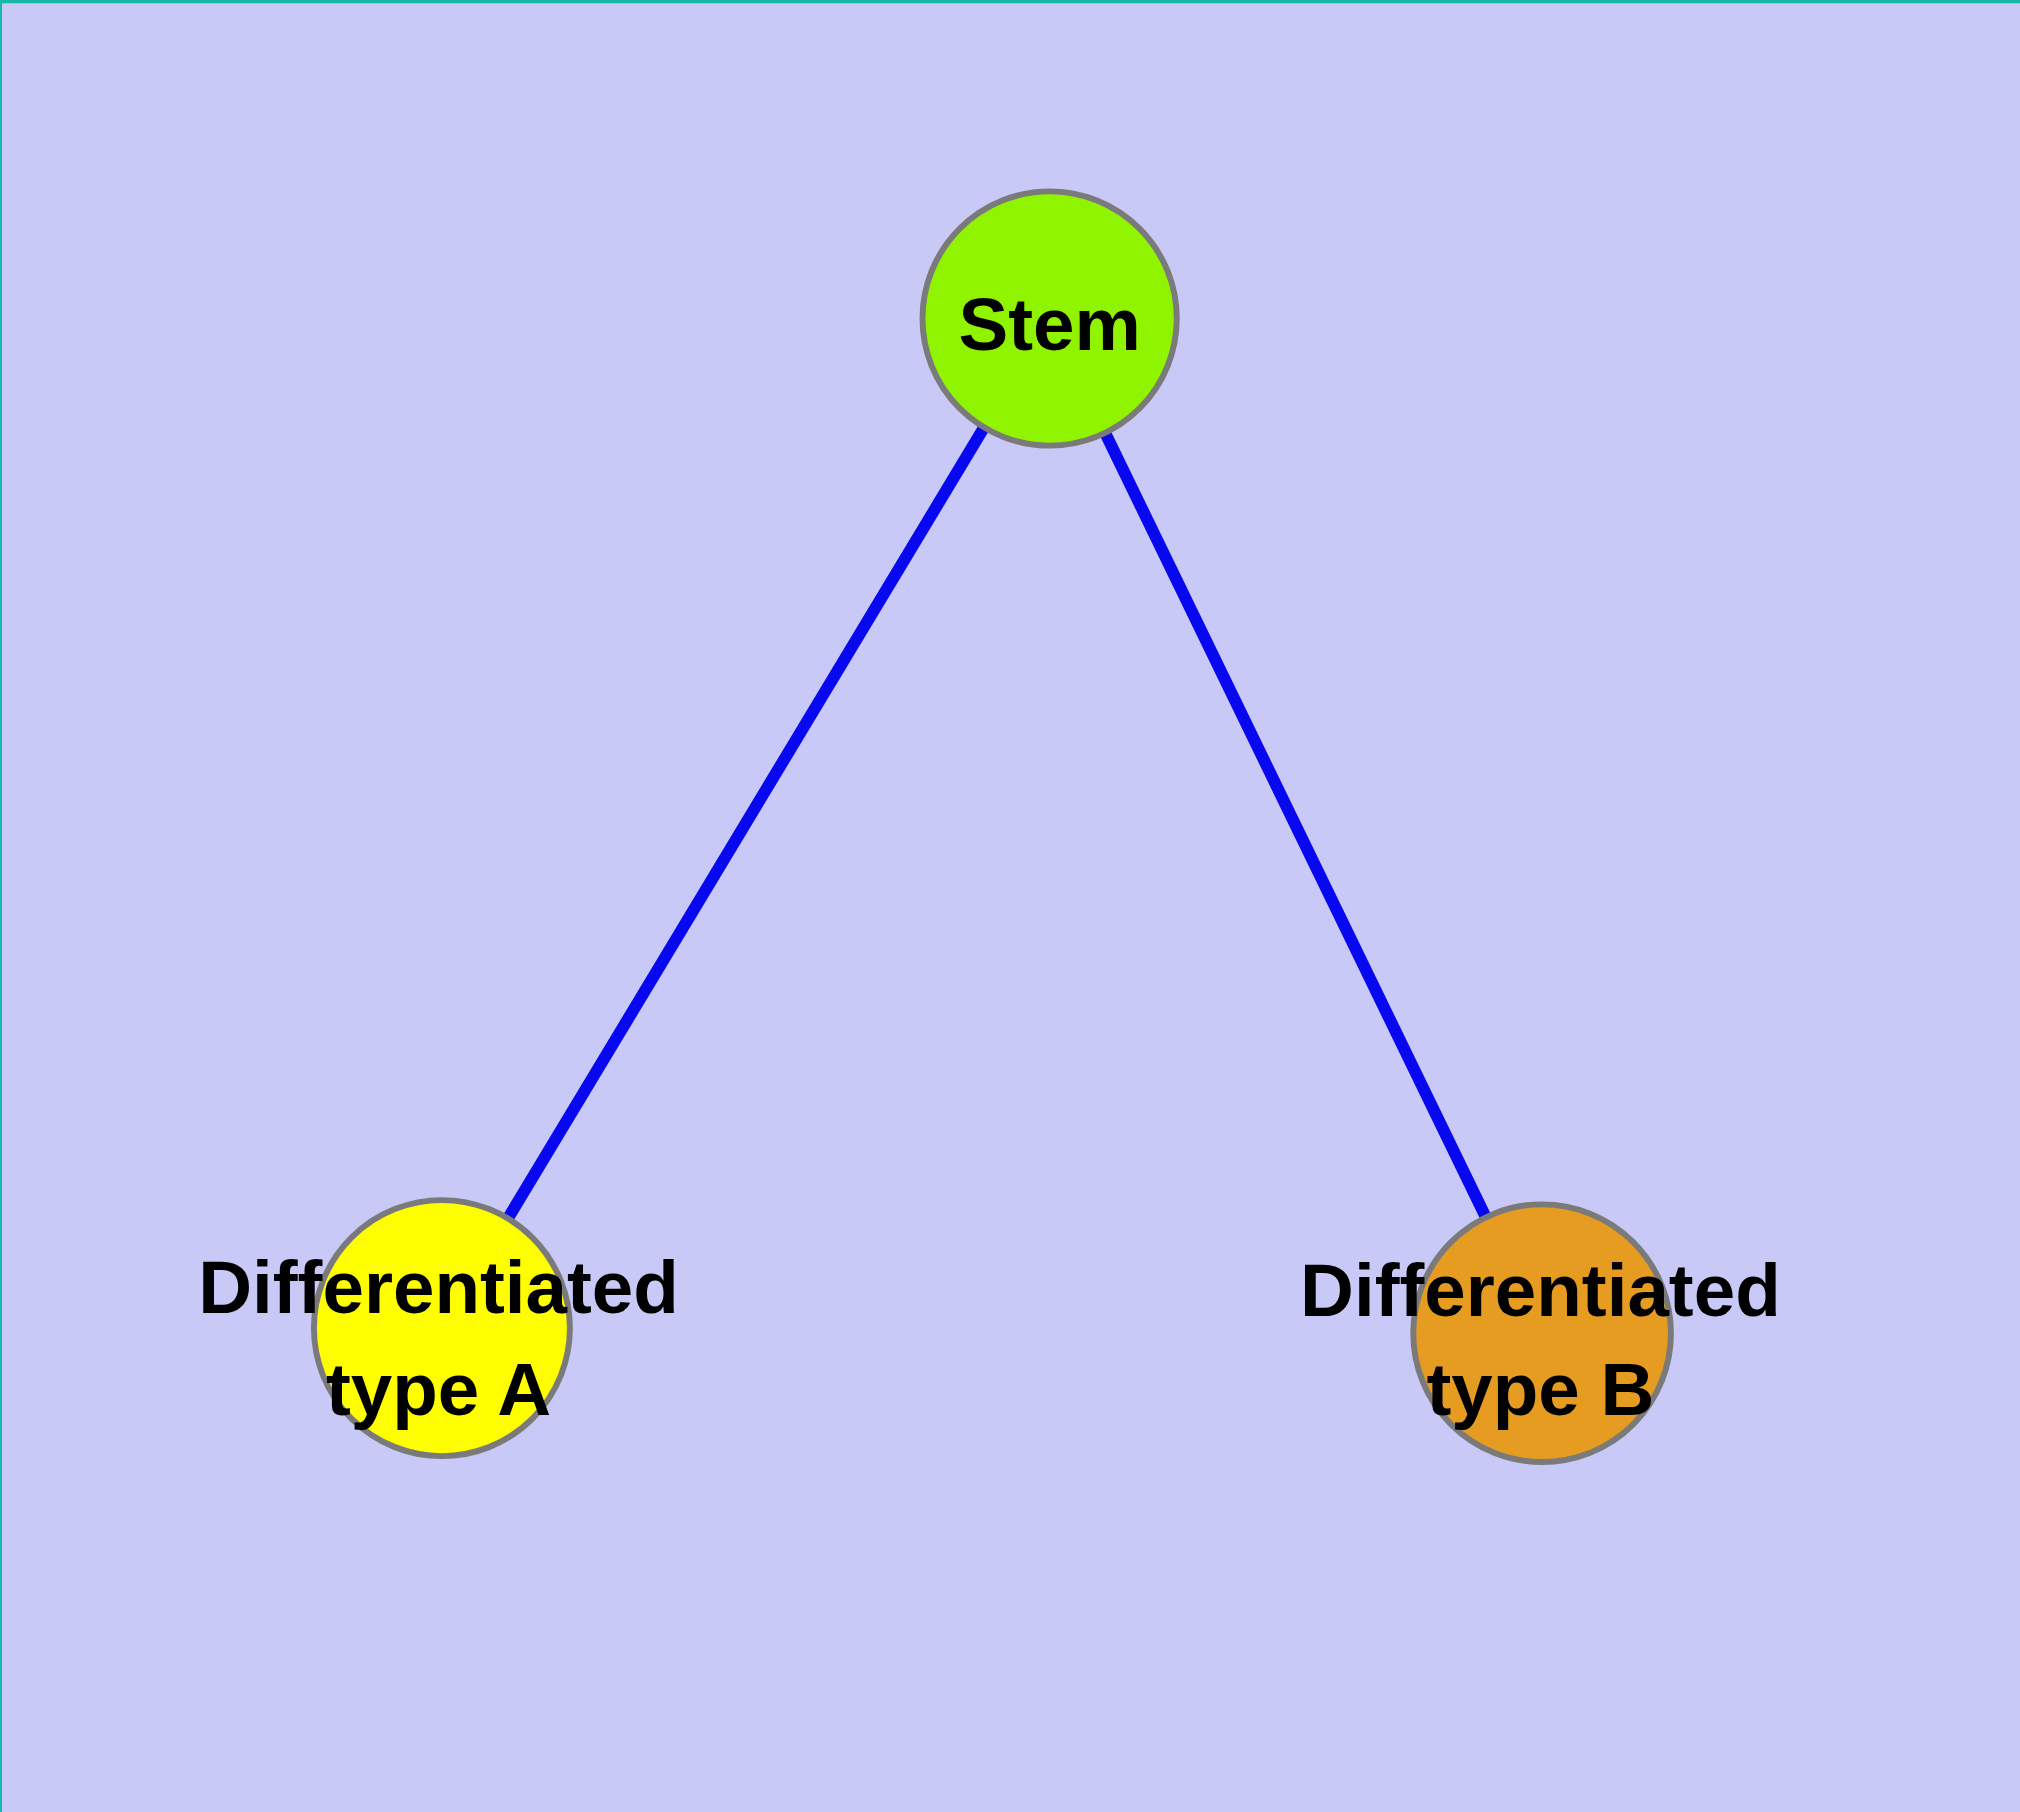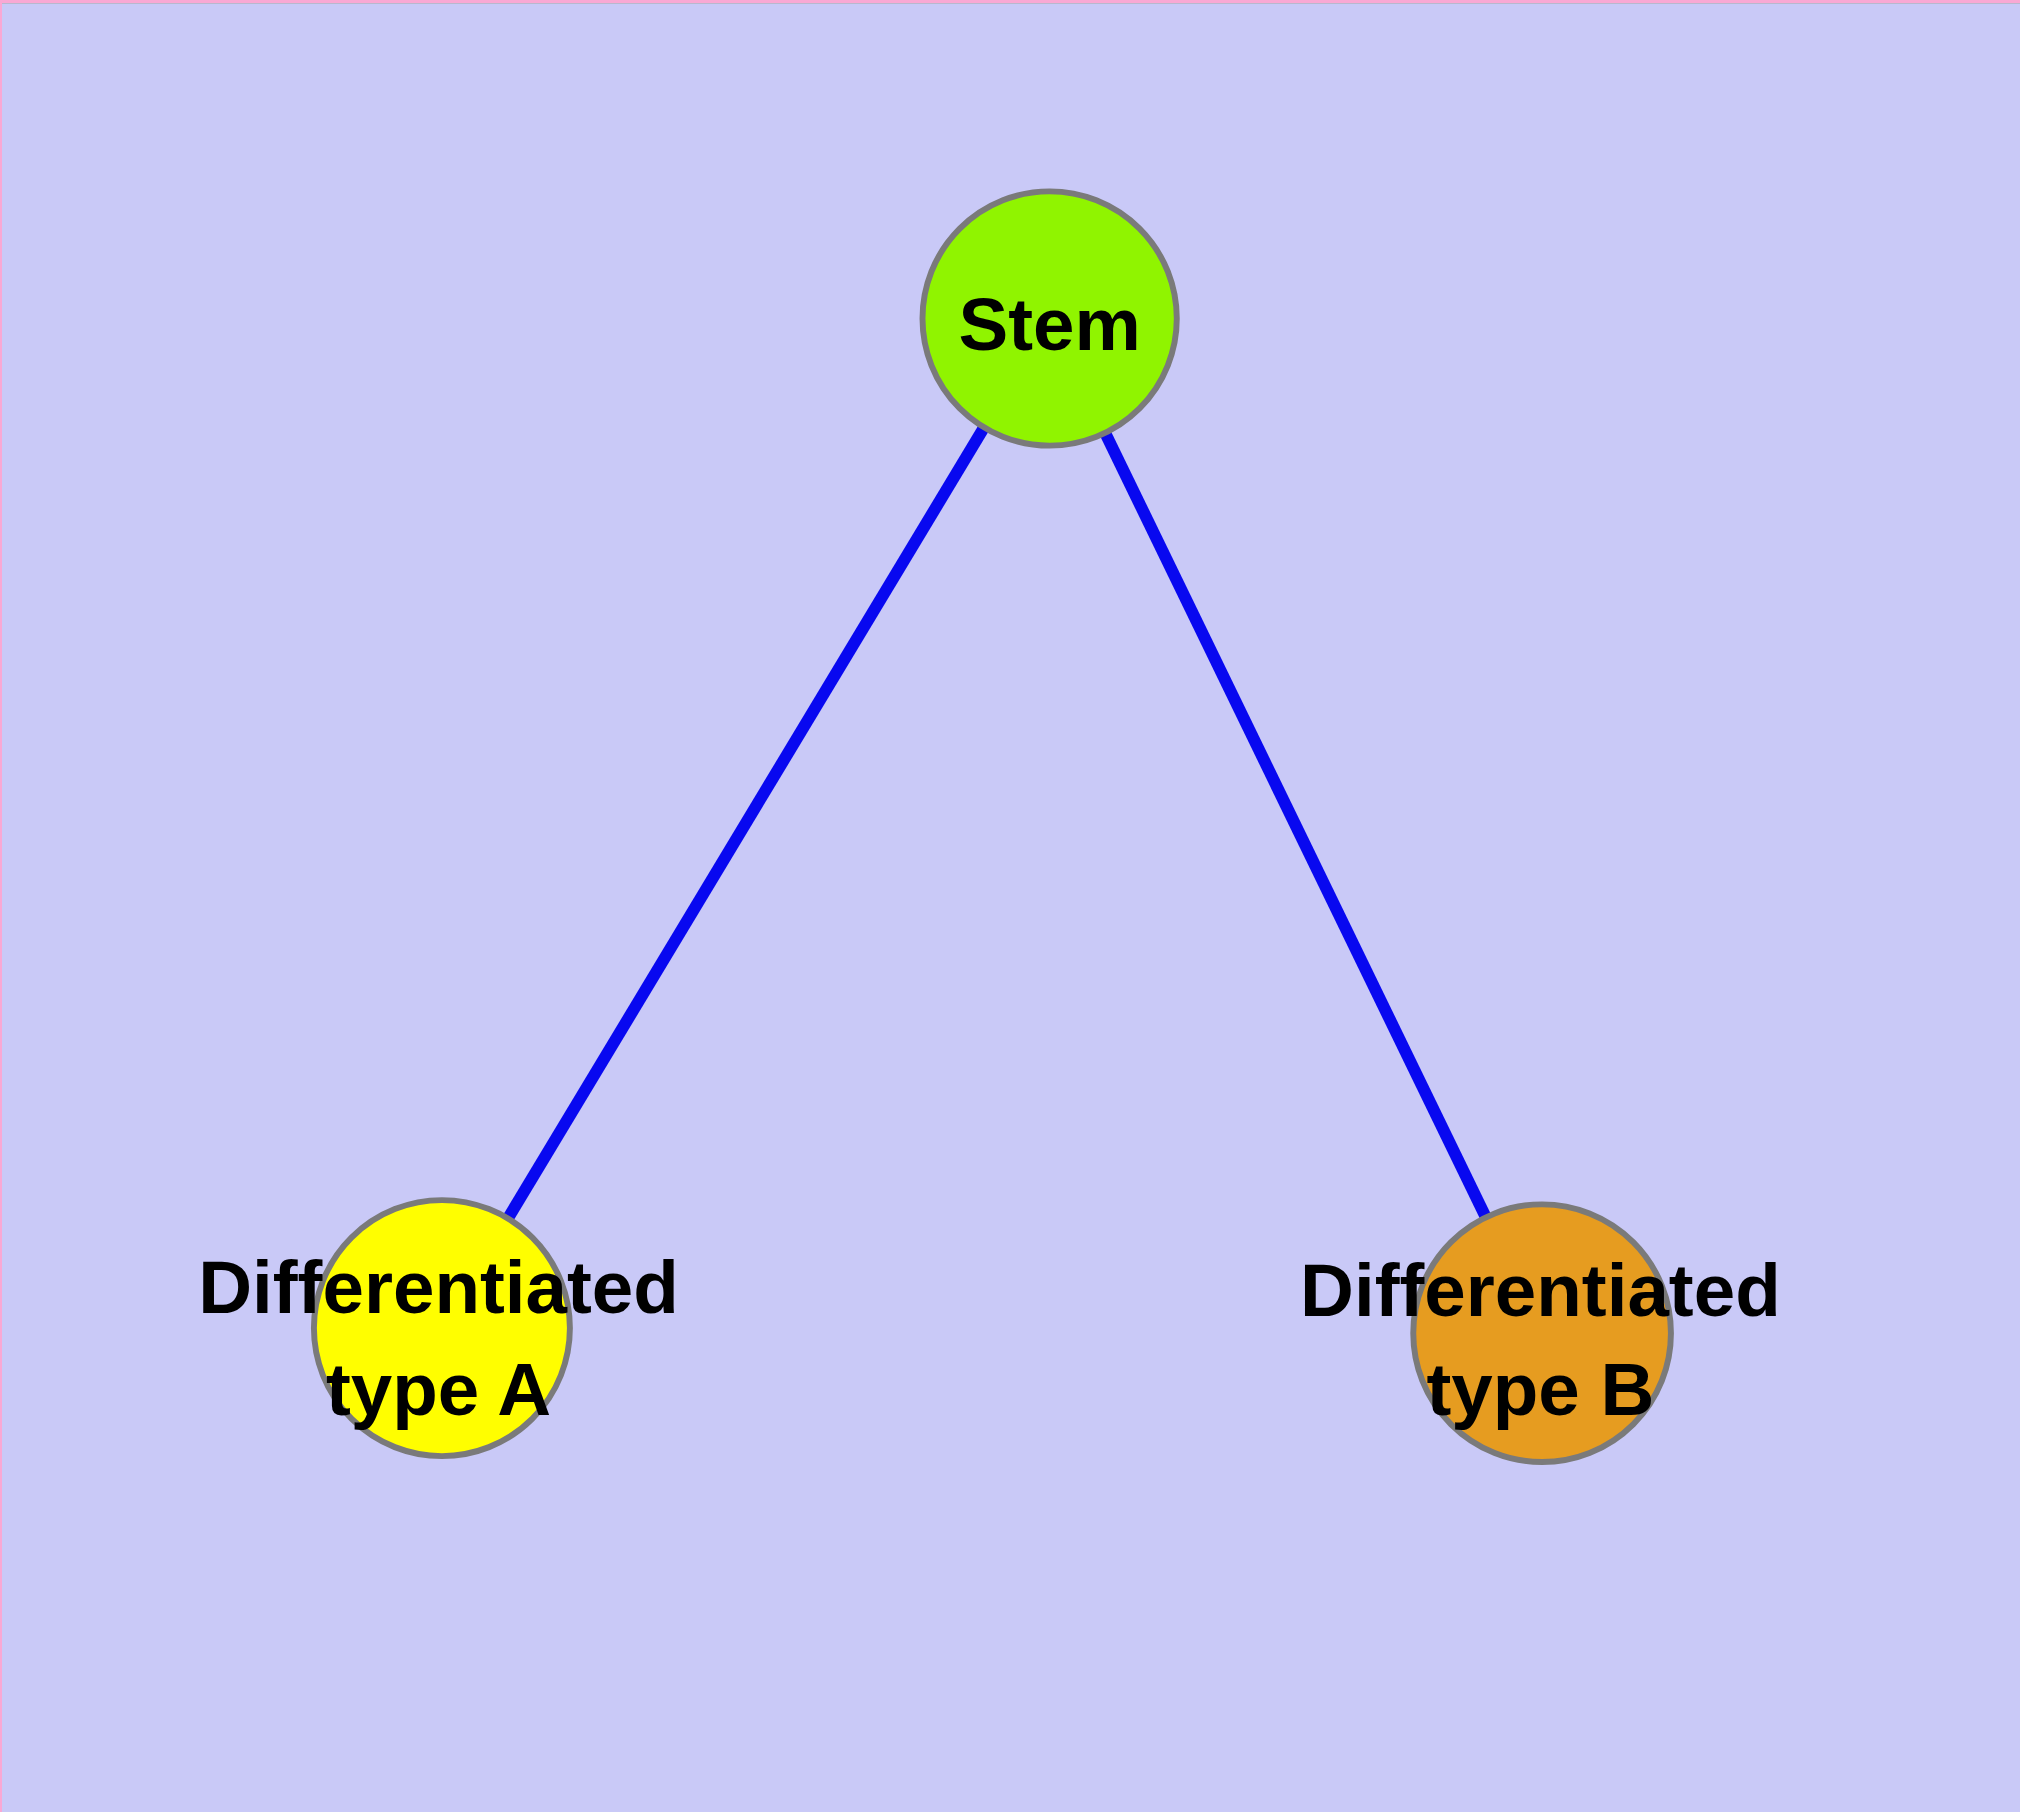--- a/index.html
+++ b/index.html
@@ -8,21 +8,21 @@
     background: #ffffff;
     width: 2021px;
     height: 1812px;
     overflow: hidden;
     font-family: "Liberation Sans", sans-serif;
   }
   .window {
     position: relative;
     width: 2021px;
     height: 1812px;
-    background: #f9a8d4;
+    background: #14b8a6;
   }
   .canvas-wrap {
     position: absolute;
     left: 1.7px;
     top: 3.4px;
     width: 2019px;
     height: 1809px;
     border-top: 0.8px solid #b8b8ce;
   }
   svg.graph {

